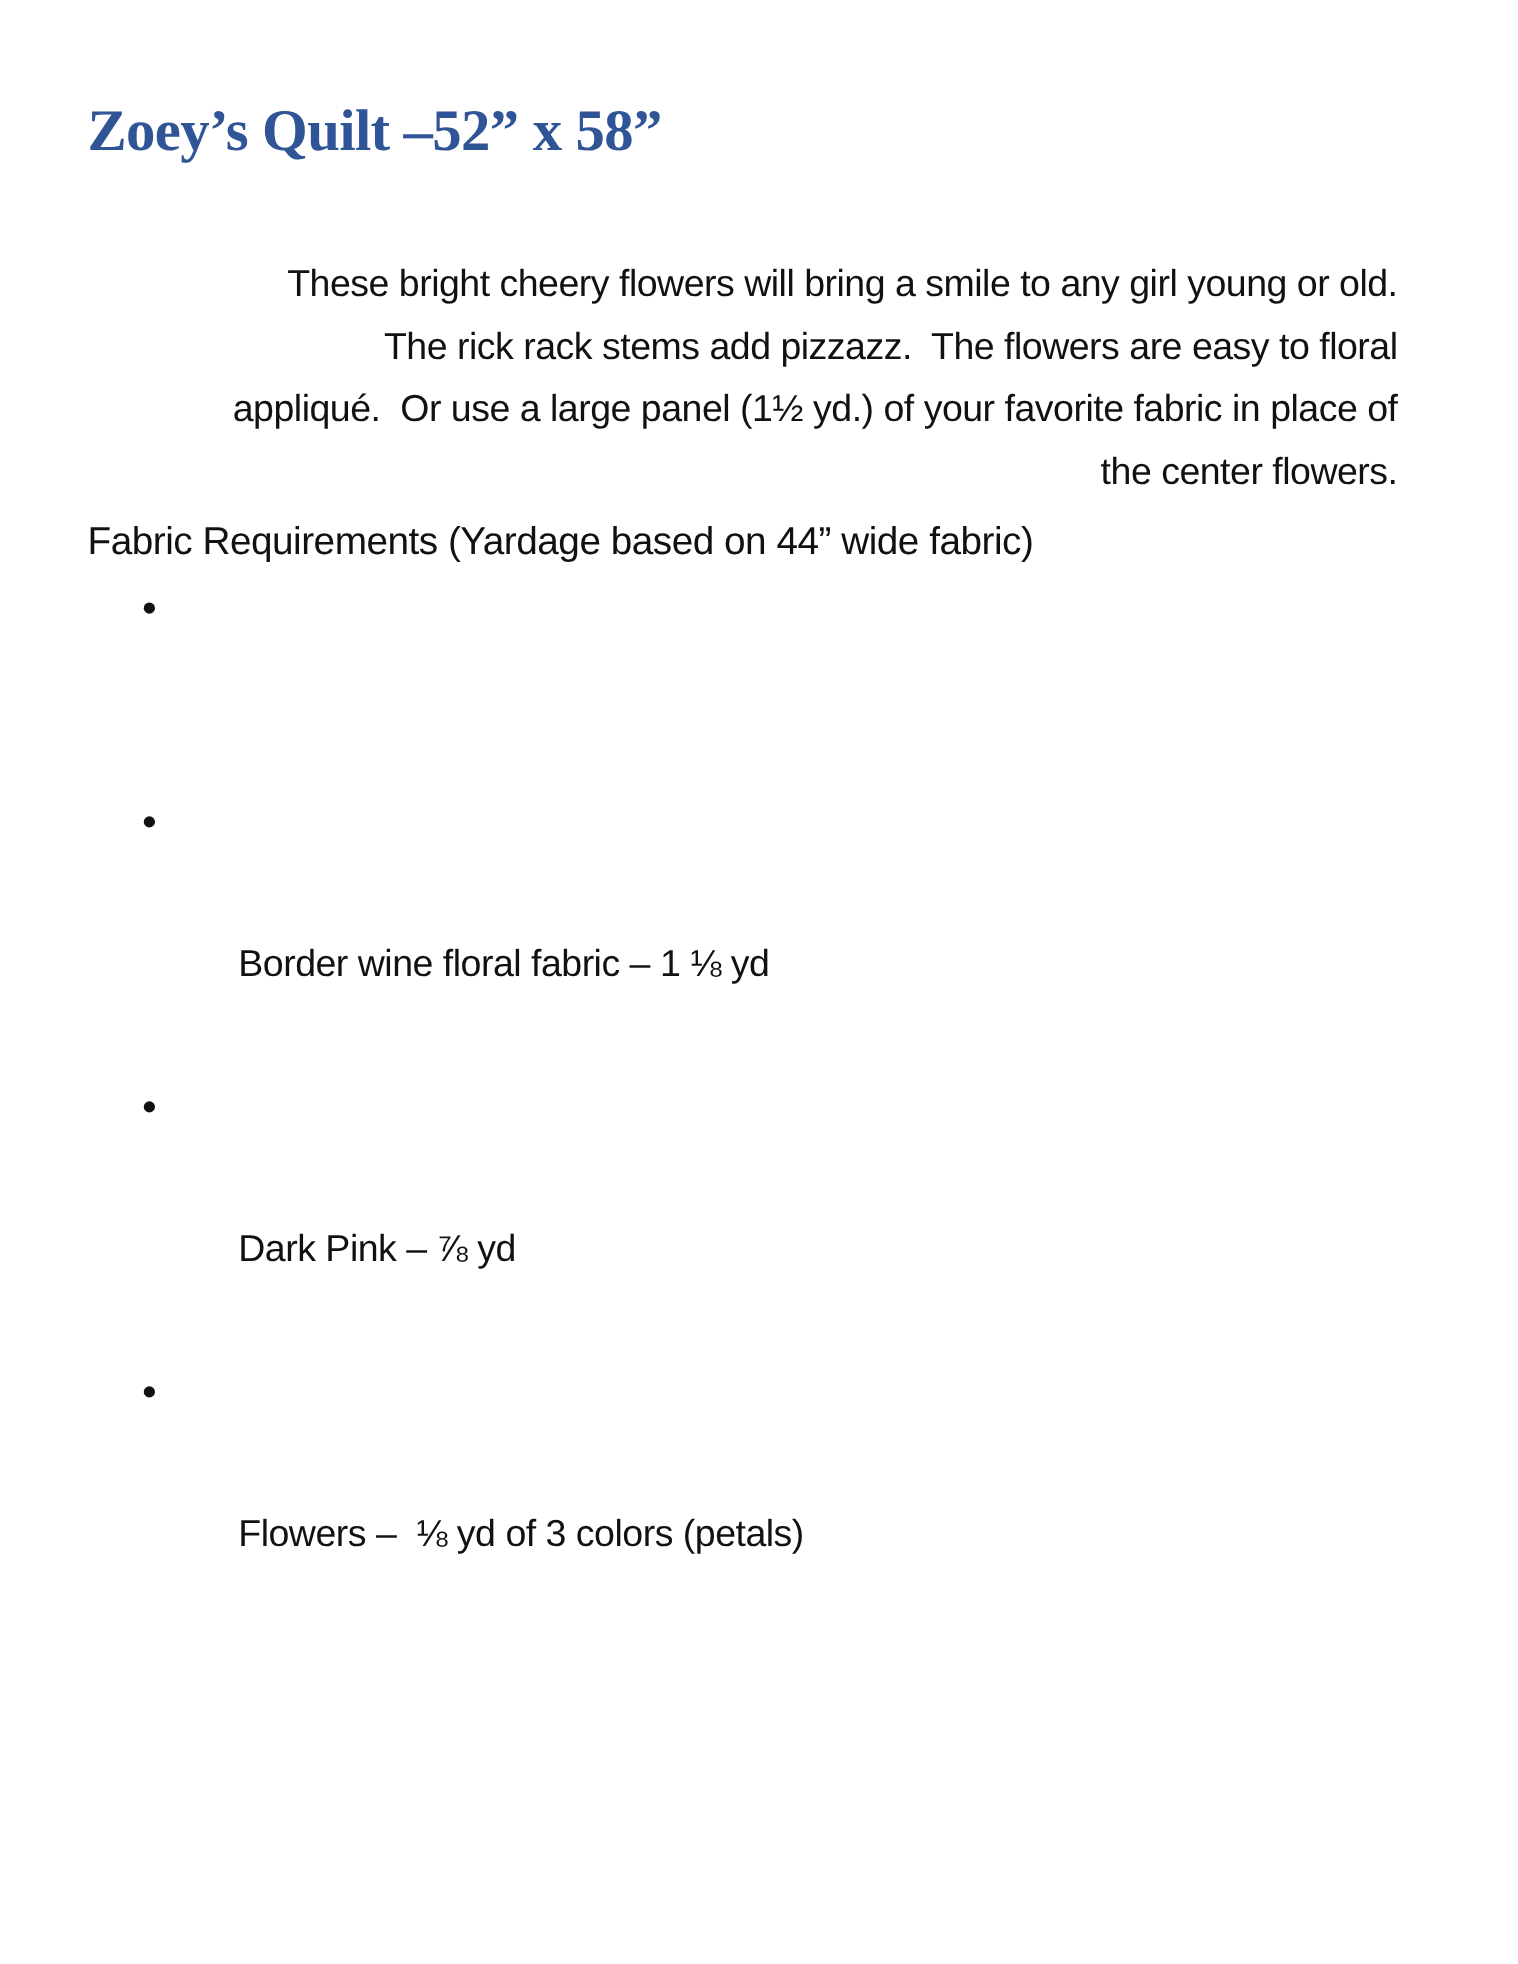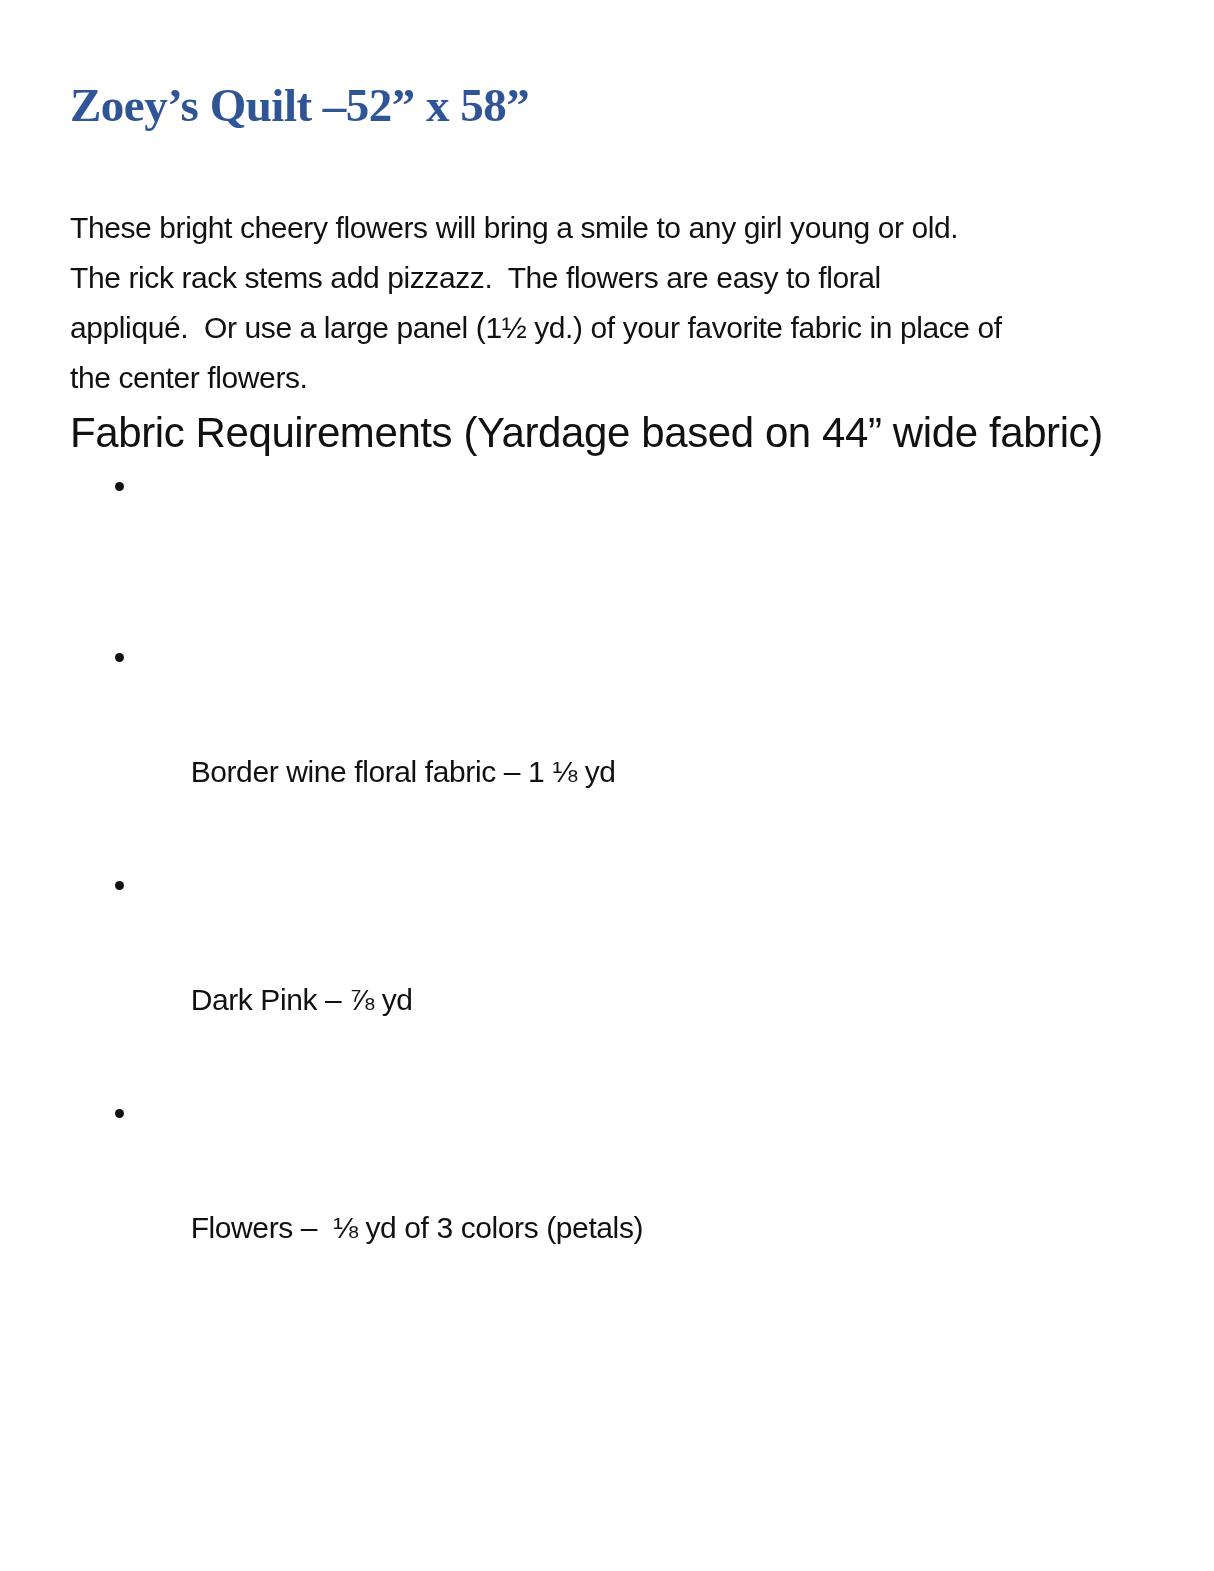--- a/index.html
+++ b/index.html
@@ -26,25 +26,26 @@
     color: #2F5597;
     letter-spacing: -0.5px;
     white-space: pre-wrap;
   }
   .intro {
     margin-top: 70px;
     font-size: 30px;
     line-height: 50px;
     font-stretch: condensed;
     letter-spacing: -0.4px;
+    text-align: right;
   }
   .intro .line { white-space: pre-wrap; }
   .section-heading {
     margin-top: 5px;
-    font-size: 42px;
+    font-size: 31px;
     line-height: 50px;
     font-stretch: condensed;
     letter-spacing: -0.4px;
     white-space: pre-wrap;
   }
   .req-list {
     list-style: none;
     margin: 0;
     font-size: 30px;
     font-stretch: condensed;

